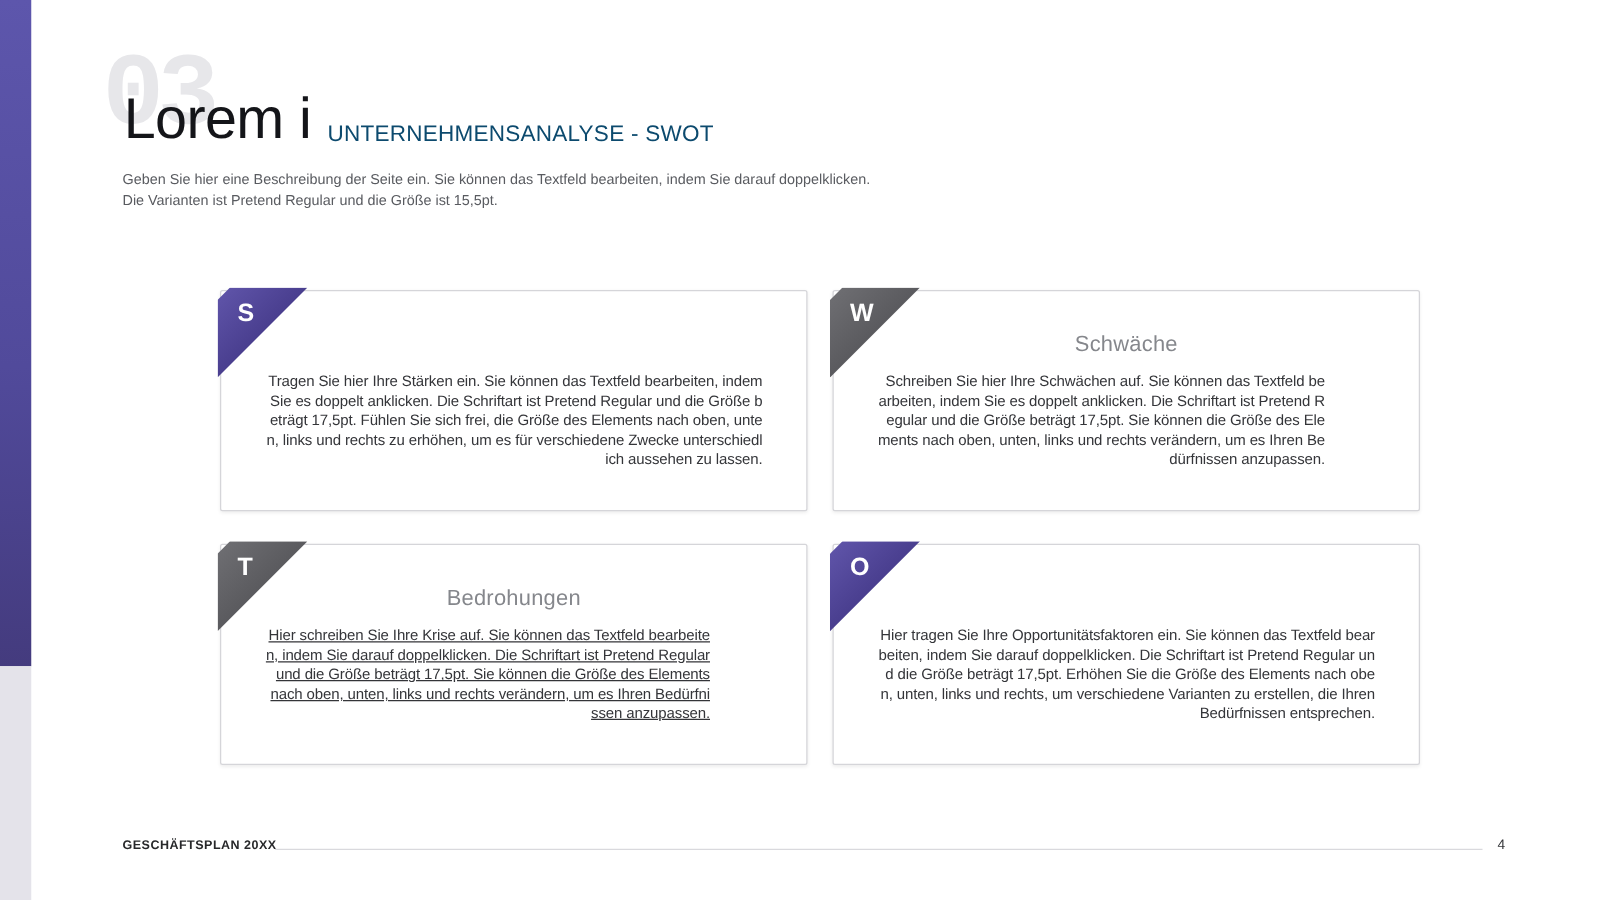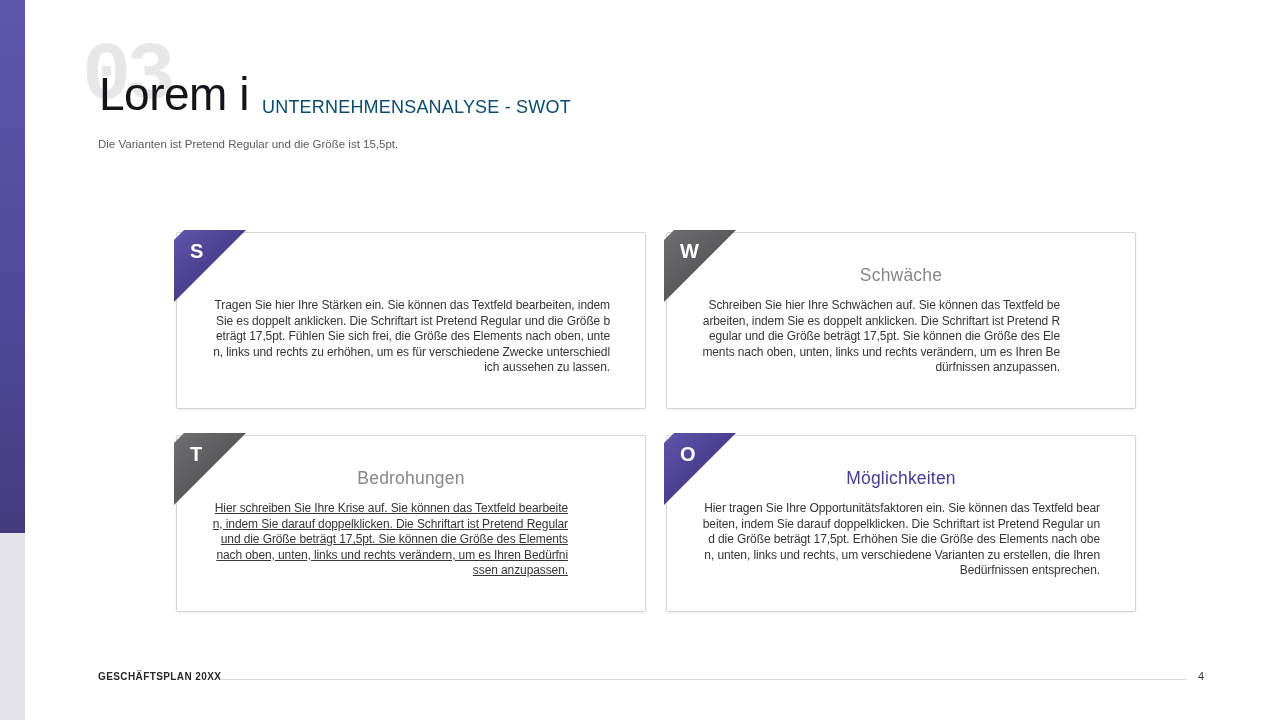--- a/index.html
+++ b/index.html
@@ -64,20 +64,21 @@
 
 <div class="sidebar">
   <div class="sidebar-top"></div>
   <div class="sidebar-bottom"></div>
 </div>
 
 <div class="watermark">03</div>
 <div class="page-title">Lorem i</div>
 <div class="page-subtitle">UNTERNEHMENSANALYSE - SWOT</div>
 <div class="page-desc">
+  <div>Geben Sie hier eine Beschreibung der Seite ein. Sie können das Textfeld bearbeiten, indem Sie darauf doppelklicken.</div>
   <div>Die Varianten ist Pretend Regular und die Größe ist 15,5pt.</div>
 </div>
 
 <div class="card c1">
   <div class="ribbon ribbon-purple">
     <span class="ribbon-letter">S</span>
   </div>
   <div class="card-body">Tragen Sie hier Ihre Stärken ein. Sie können das Textfeld bearbeiten, indem Sie es doppelt anklicken. Die Schriftart ist Pretend Regular und die Größe beträgt 17,5pt. Fühlen Sie sich frei, die Größe des Elements nach oben, unten, links und rechts zu erhöhen, um es für verschiedene Zwecke unterschiedlich aussehen zu lassen.</div>
 </div>
 
@@ -94,19 +95,18 @@
     <span class="ribbon-letter">T</span>
   </div>
   <div class="card-title title-gray">Bedrohungen</div>
   <div class="card-body">Hier schreiben Sie Ihre Krise auf. Sie können das Textfeld bearbeiten, indem Sie darauf doppelklicken. Die Schriftart ist Pretend Regular und die Größe beträgt 17,5pt. Sie können die Größe des Elements nach oben, unten, links und rechts verändern, um es Ihren Bedürfnissen anzupassen.</div>
 </div>
 
 <div class="card c4">
   <div class="ribbon ribbon-purple">
     <span class="ribbon-letter">O</span>
   </div>
-  <div class="card-title title-purple">Möglichkeiten</div>
   <div class="card-body">Hier tragen Sie Ihre Opportunitätsfaktoren ein. Sie können das Textfeld bearbeiten, indem Sie darauf doppelklicken. Die Schriftart ist Pretend Regular und die Größe beträgt 17,5pt. Erhöhen Sie die Größe des Elements nach oben, unten, links und rechts, um verschiedene Varianten zu erstellen, die Ihren Bedürfnissen entsprechen.</div>
 </div>
 
 <div class="footer-label">GESCHÄFTSPLAN 20XX</div>
 <div class="footer-line"></div>
 <div class="footer-page">4</div>
 
 </body></html>

